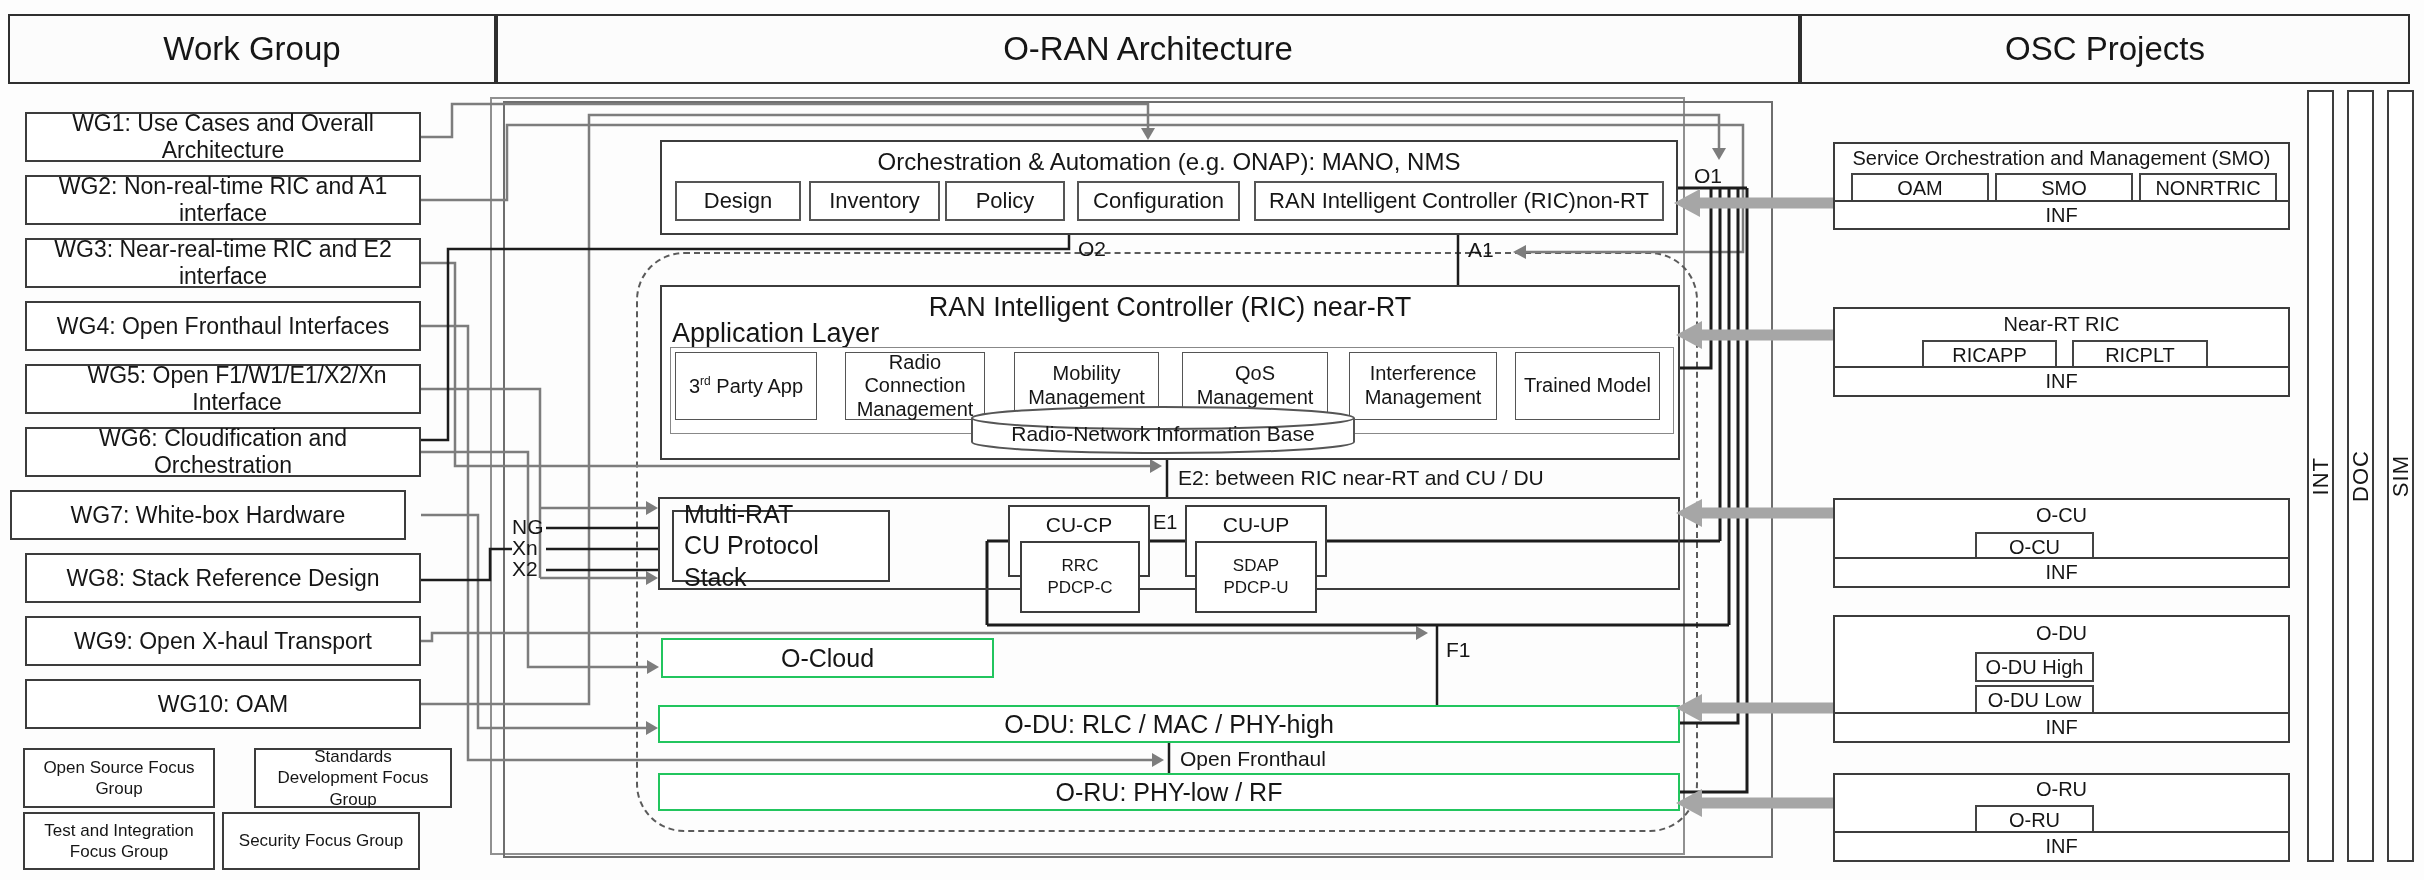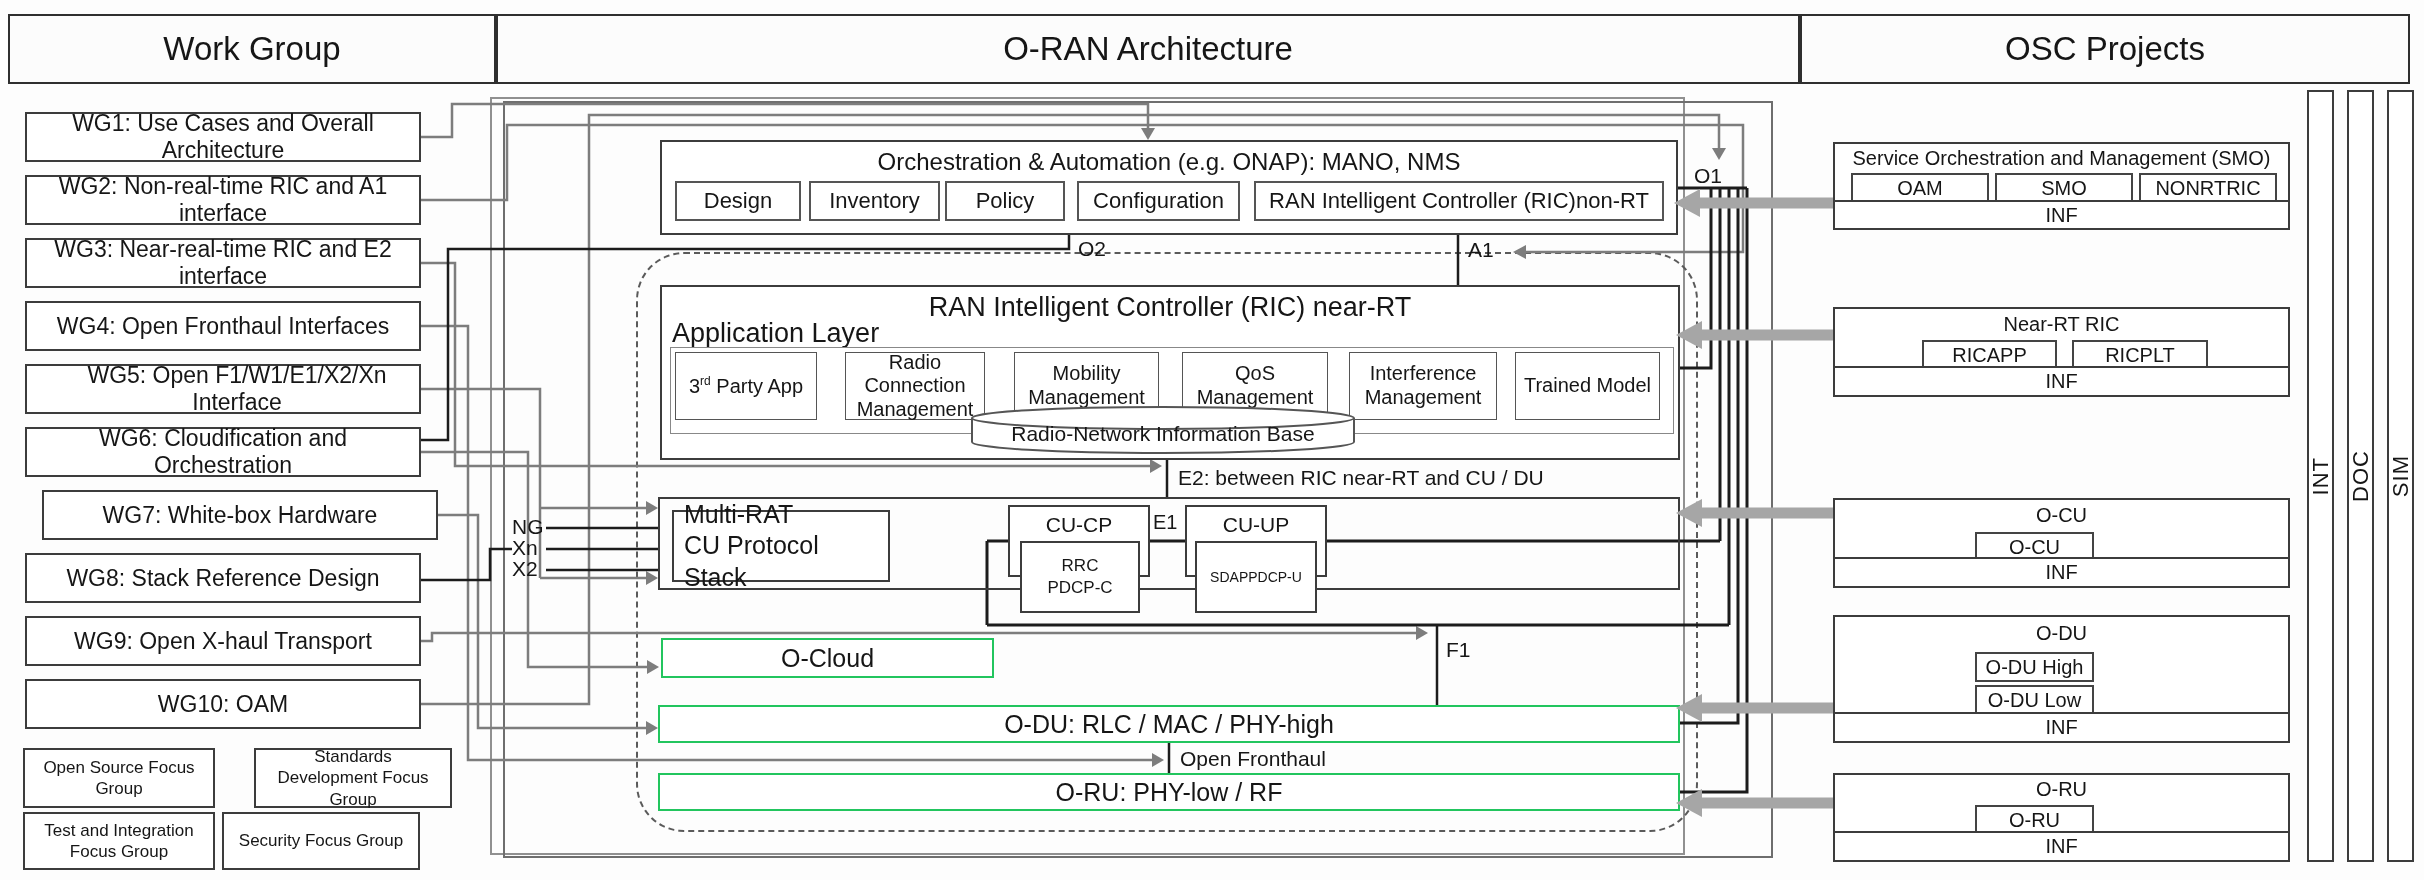--- a/index.html
+++ b/index.html
@@ -111,21 +111,21 @@
     </div>
   <div class="abs wgbox z2" style="left:25px;top:301px;width:396px;height:50px;">
       <span>WG4: Open Fronthaul Interfaces</span>
     </div>
   <div class="abs wgbox z2" style="left:25px;top:364px;width:396px;height:50px;padding-left:28px;">
       <span>WG5: Open F1/W1/E1/X2/Xn Interface</span>
     </div>
   <div class="abs wgbox z2" style="left:25px;top:427px;width:396px;height:50px;">
       <span>WG6: Cloudification and Orchestration</span>
     </div>
-  <div class="abs wgbox z2" style="left:42px;top:490px;width:396px;height:50px;">
+  <div class="abs wgbox z2" style="left:10px;top:490px;width:396px;height:50px;">
       <span>WG7: White-box Hardware</span>
     </div>
   <div class="abs wgbox z2" style="left:25px;top:553px;width:396px;height:50px;">
       <span>WG8: Stack Reference Design</span>
     </div>
   <div class="abs wgbox z2" style="left:25px;top:616px;width:396px;height:50px;">
       <span>WG9: Open X-haul Transport</span>
     </div>
   <div class="abs wgbox z2" style="left:25px;top:679px;width:396px;height:50px;">
       <span>WG10: OAM</span>
@@ -209,21 +209,21 @@
   <div class="abs lbl z2" style="left:512px;top:536px;font-size:21px;">Xn</div>
   <div class="abs lbl z2" style="left:512px;top:557px;font-size:21px;">X2</div>
 
   <div class="abs mbox z2" style="left:1008px;top:505px;width:142px;height:72px;text-align:center;font-size:21px;padding-top:6px;"><span>CU-CP</span></div>
   <div class="abs lbl z2" style="left:1153px;top:511px;font-size:20px;">E1</div>
   <div class="abs mbox z2" style="left:1185px;top:505px;width:142px;height:72px;text-align:center;font-size:21px;padding-top:6px;"><span>CU-UP</span></div>
   <div class="abs mbox z3" style="left:1020px;top:541px;width:120px;height:72px;display:flex;flex-direction:column;align-items:center;justify-content:center;font-size:17px;line-height:1.3;">
     <div>RRC</div>
     <div>PDCP-C</div>
   </div>
-  <div class="abs mbox z3" style="left:1195px;top:541px;width:122px;height:72px;display:flex;flex-direction:row;align-items:center;justify-content:center;font-size:14px;line-height:1.3;">
+  <div class="abs mbox z3" style="left:1195px;top:541px;width:122px;height:72px;display:flex;flex-direction:column;align-items:center;justify-content:center;font-size:17px;line-height:1.3;">
     <div>SDAP</div>
     <div>PDCP-U</div>
   </div>
 
   <div class="abs rowbox z2" style="left:661px;top:638px;width:333px;height:40px;">
       <span>O-Cloud</span>
     </div>
   <div class="abs lbl z2" style="left:1446px;top:638px;font-size:21px;">F1</div>
   <div class="abs rowbox z2" style="left:658px;top:705px;width:1022px;height:38px;">
       <span>O-DU: RLC / MAC / PHY-high</span>

